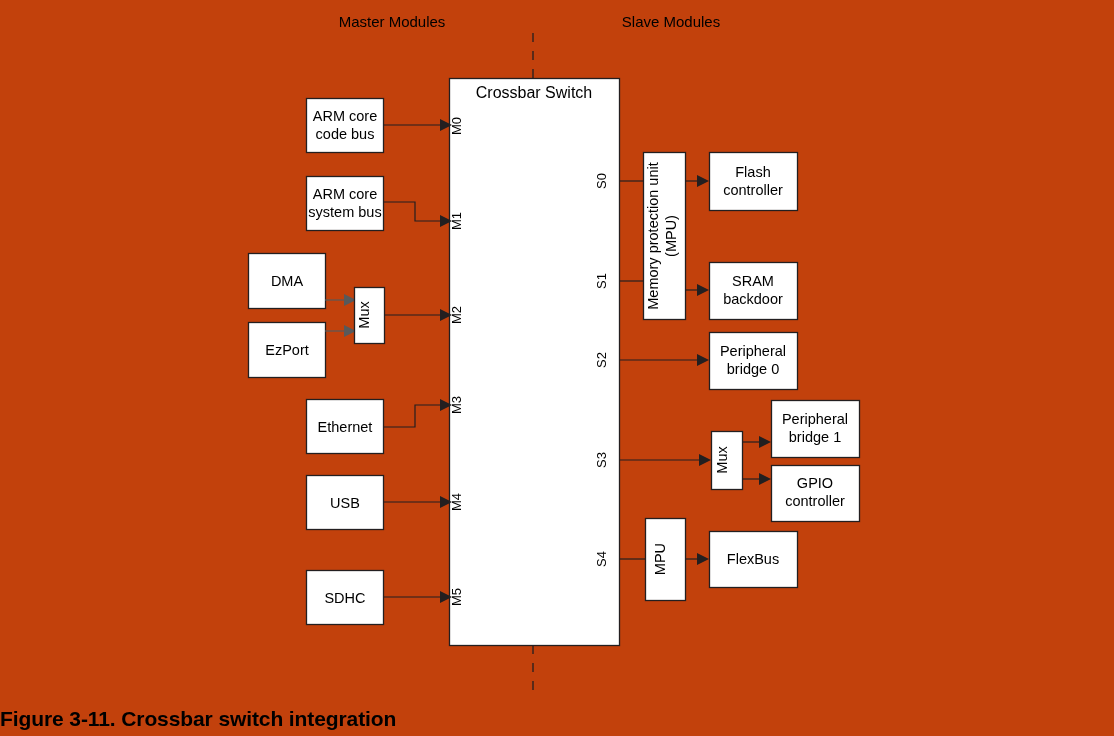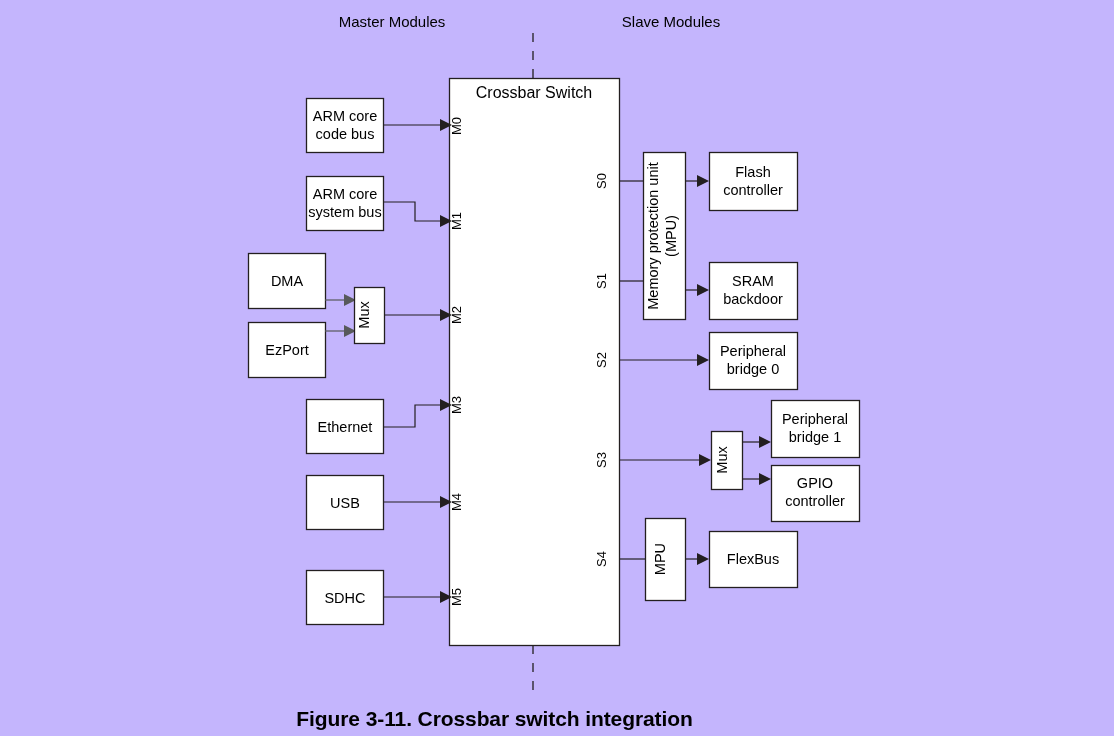--- a/index.html
+++ b/index.html
@@ -9,21 +9,21 @@
     background: #ffffff;
   }
   body {
     font-family: "Liberation Sans", sans-serif;
     color: #000000;
   }
   #figure-root {
     position: relative;
     width: 1114px;
     height: 736px;
-    background: #c4b5fd;
+    background: #c2410c;
     overflow: hidden;
   }
   #diagram-svg {
     position: absolute;
     left: 0;
     top: 0;
     width: 1114px;
     height: 736px;
   }
   .box-rect {
@@ -77,21 +77,21 @@
   }
   .vert-label {
     font-size: 14.5px;
     text-anchor: middle;
   }
   .caption {
     position: absolute;
     left: 0;
     width: 989px;
     top: 707px;
-    text-align: center;
+    text-align: left;
     font-size: 21px;
     font-weight: bold;
     letter-spacing: -0.1px;
   }
 </style>
 </head>
 <body>
 
 <div id="figure-root">
 

